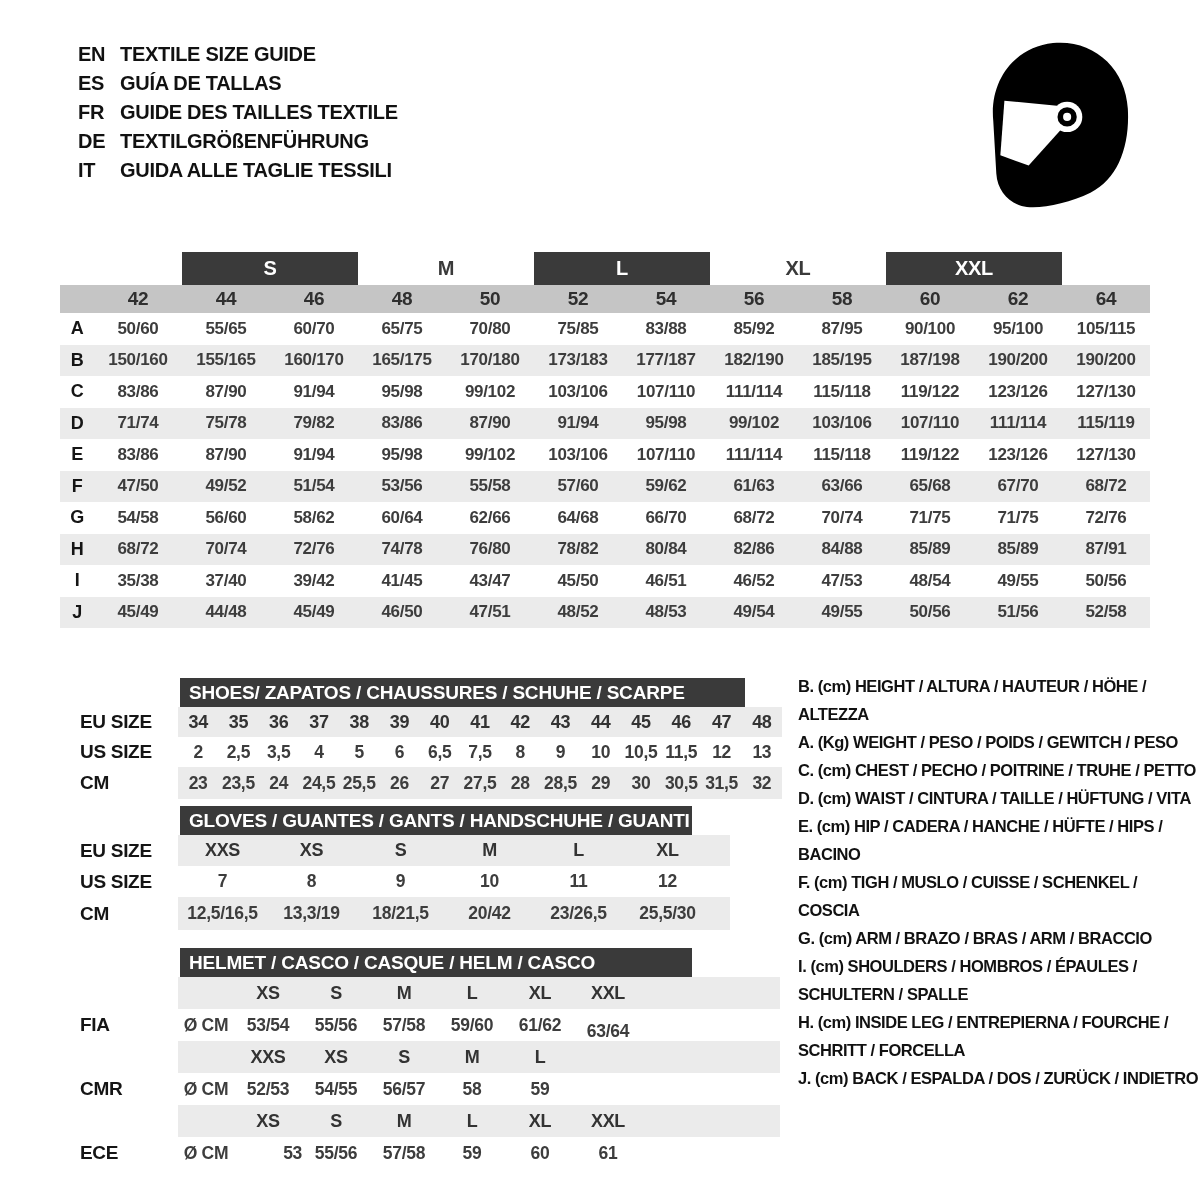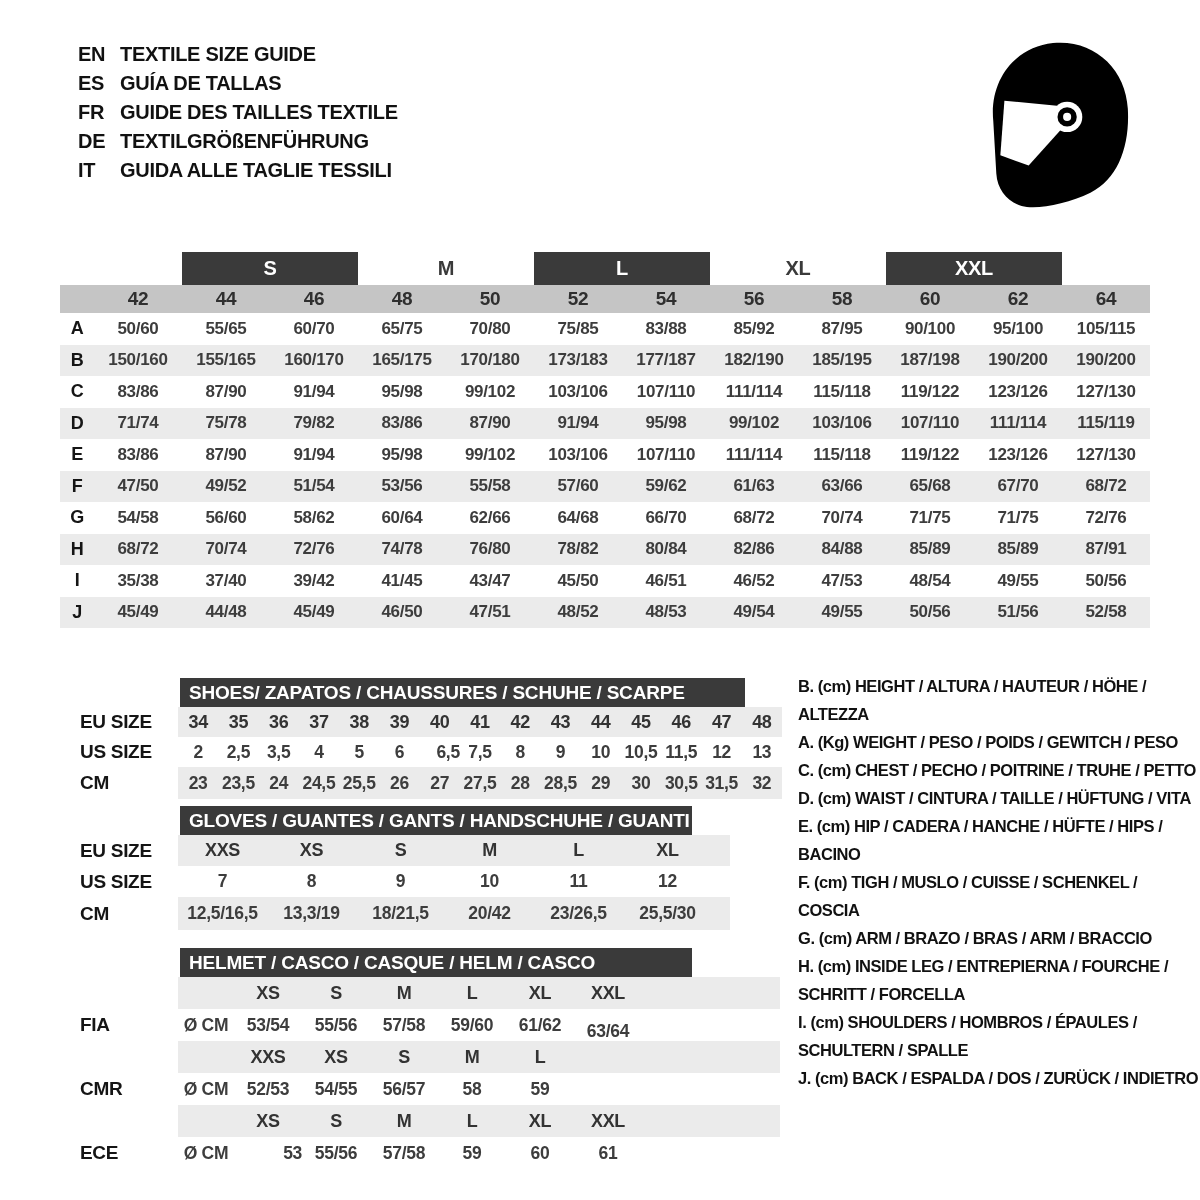--- a/index.html
+++ b/index.html
@@ -281,21 +281,21 @@
       <span class="b-cell b-size" style="width: 40.27px;">47</span>
       <span class="b-cell b-size" style="width: 40.27px;">48</span>
     </div>
   <div class="band" id="shoes-us" style="left:178px;top:737px;width:604px;height:30px;">
       <span class="b-cell " style="width: 40.27px;">2</span>
       <span class="b-cell " style="width: 40.27px;">2,5</span>
       <span class="b-cell " style="width: 40.27px;">3,5</span>
       <span class="b-cell " style="width: 40.27px;">4</span>
       <span class="b-cell " style="width: 40.27px;">5</span>
       <span class="b-cell " style="width: 40.27px;">6</span>
-      <span class="b-cell " style="width: 40.27px; text-align: right;">6,5</span>
+      <span class="b-cell " style="width: 40.27px;">6,5</span>
       <span class="b-cell " style="width: 40.27px;">7,5</span>
       <span class="b-cell " style="width: 40.27px;">8</span>
       <span class="b-cell " style="width: 40.27px;">9</span>
       <span class="b-cell " style="width: 40.27px;">10</span>
       <span class="b-cell " style="width: 40.27px;">10,5</span>
       <span class="b-cell " style="width: 40.27px;">11,5</span>
       <span class="b-cell " style="width: 40.27px;">12</span>
       <span class="b-cell " style="width: 40.27px;">13</span>
     </div>
   <div class="band gray" id="shoes-cm" style="left:178px;top:767px;width:604px;height:32px;">
@@ -407,20 +407,20 @@
     </div>
 
   <div class="legend" id="legend">
       <div class="legend-item">B. (cm) HEIGHT / ALTURA / HAUTEUR / HÖHE / ALTEZZA</div>
       <div class="legend-item">A. (Kg) WEIGHT / PESO / POIDS / GEWITCH / PESO</div>
       <div class="legend-item">C. (cm) CHEST / PECHO / POITRINE / TRUHE / PETTO</div>
       <div class="legend-item">D. (cm) WAIST / CINTURA / TAILLE / HÜFTUNG / VITA</div>
       <div class="legend-item">E. (cm) HIP / CADERA / HANCHE / HÜFTE / HIPS /  BACINO</div>
       <div class="legend-item">F. (cm) TIGH / MUSLO / CUISSE / SCHENKEL / COSCIA</div>
       <div class="legend-item">G. (cm) ARM  / BRAZO / BRAS / ARM / BRACCIO</div>
+      <div class="legend-item">I.  (cm) SHOULDERS / HOMBROS / ÉPAULES /
+SCHULTERN / SPALLE</div>
       <div class="legend-item">H. (cm) INSIDE LEG / ENTREPIERNA / FOURCHE /
 SCHRITT / FORCELLA</div>
-      <div class="legend-item">I.  (cm) SHOULDERS / HOMBROS / ÉPAULES /
-SCHULTERN / SPALLE</div>
       <div class="legend-item">J. (cm) BACK / ESPALDA / DOS / ZURÜCK / INDIETRO</div>
     </div>
 
 </div>
 
 </body></html>

